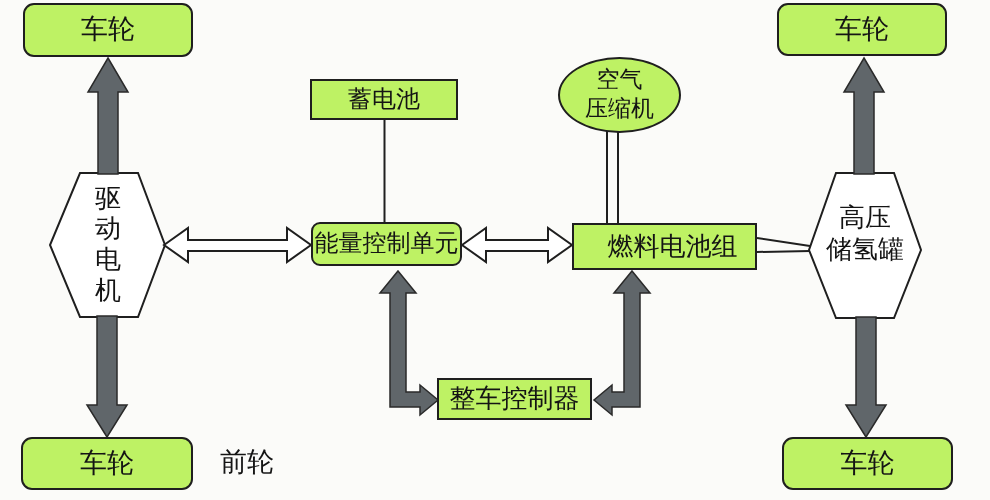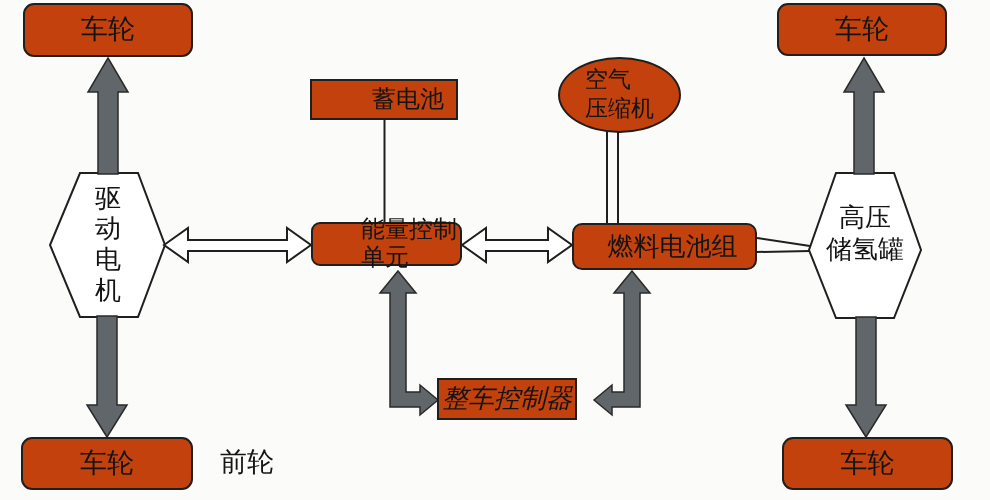--- a/index.html
+++ b/index.html
@@ -10,33 +10,33 @@
   }
   html,body{margin:0;padding:0;}
   body{font-family:"Liberation Serif","DejaVu Serif",serif;background:#e9e9e9;}
   .canvas{
     position:relative;width:990px;height:500px;background:var(--background);
     overflow:hidden;color:var(--text);
   }
   .layer{position:absolute;left:0;top:0;width:990px;height:500px;}
   svg.layer{z-index:1;}
   .node{
-    position:absolute;z-index:2;background:#c2410c;border:2px solid var(--stroke);
+    position:absolute;z-index:2;background:#bef264;border:2px solid var(--stroke);
     display:flex;align-items:center;justify-content:center;box-sizing:border-box;
-    white-space:pre-line;line-height:1.15;
+    white-space:pre-line;text-align:center;line-height:1.15;
   }
   .rounded{border-radius:11px;}
-  .rounded-sm{border-radius:10px;padding-left:16px;}
+  .rounded-sm{border-radius:0;padding-left:16px;}
   .ellipse{border-radius:50%;}
   .overlay{
     position:absolute;z-index:3;display:flex;align-items:center;justify-content:center;
     white-space:pre-line;text-align:center;background:transparent;border:none;
   }
   .fs-wheel{font-size:27px;}
-  .fs-box{font-size:24px;padding-left:48px;}
+  .fs-box{font-size:24px;}
   .fs-fc{font-size:26px;}
   .fs-vc{font-size:26px;}
   .fs-ellipse{font-size:23px;line-height:1.25;}
   .fs-hex{font-size:26px;line-height:1.22;}
   .fs-hex-v{font-size:26px;line-height:1.18;}
   .free-label{
     position:absolute;z-index:2;font-size:27px;background:transparent;border:none;
   }
 </style>
 </head>
@@ -68,21 +68,21 @@
   </svg>
 
   <div class="node rounded fs-wheel" style="left:23px;top:3px;width:170px;height:54px;">车轮</div>
   <div class="node rounded fs-wheel" style="left:21px;top:437px;width:172px;height:53px;">车轮</div>
   <div class="node rounded fs-wheel" style="left:777px;top:3px;width:170px;height:53px;">车轮</div>
   <div class="node rounded fs-wheel" style="left:782px;top:437px;width:171px;height:53px;">车轮</div>
 
   <div class="node fs-box" style="left:310px;top:79px;width:148px;height:41px;">蓄电池</div>
   <div class="node fs-box" style="left:311px;top:222px;width:151px;height:44px;border-radius:9px;">能量控制单元</div>
   <div class="node rounded-sm fs-fc" style="left:572px;top:223px;width:185px;height:47px;">燃料电池组</div>
-  <div class="node fs-vc" style="left:437px;top:378px;width:140px;height:42px;font-style:italic;">整车控制器</div>
+  <div class="node fs-vc" style="left:437px;top:378px;width:155px;height:42px;">整车控制器</div>
 
   <div class="node ellipse fs-ellipse" style="left:558px;top:57px;width:123px;height:76px;">空气
 压缩机</div>
 
   <div class="overlay fs-hex-v" style="left:83px;top:178px;width:50px;height:134px;">驱
 动
 电
 机</div>
   <div class="overlay fs-hex" style="left:805px;top:196px;width:120px;height:76px;">高压
 储氢罐</div>

